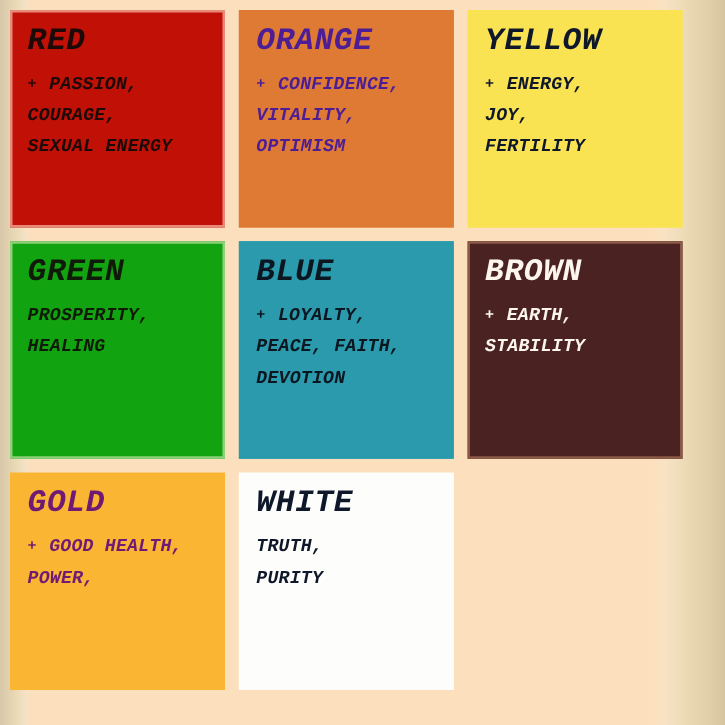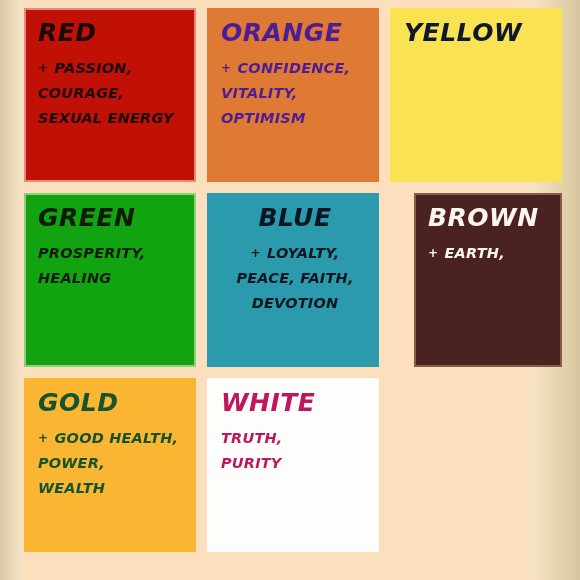--- a/index.html
+++ b/index.html
@@ -29,29 +29,30 @@
       #d8c7a8 0%, #e3d2b0 30%, #ecdcba 62%, #f6e2c6 88%, #fce0be 100%);
   }
   .edge-right {
     right: 0;
     width: 58px;
     background: linear-gradient(to left,
       #d6c49f 0%, #e0cfa9 22%, #ecd9b4 52%, #f7e3c4 82%, #fce0be 100%);
   }
   .grid {
     position: absolute;
-    left: 24px;
+    left: 8px;
     top: 8px;
     width: 498px;
     height: 560px;
     display: grid;
     grid-template-columns: repeat(3, 172px);
     grid-template-rows: repeat(3, 174px);
     column-gap: 11px;
     row-gap: 11px;
+    font-family: Liberation Mono, monospace;
   }
   .cell {
     position: relative;
     padding: 12px 10px 0 14px;
     box-sizing: border-box;
     overflow: hidden;
   }
   .cell-title {
     font-size: 25px;
     font-weight: bold;
@@ -97,51 +98,56 @@
       <div class="cell" style="background: rgb(223, 122, 52); color: #4c1d95; box-shadow: rgb(223, 122, 52) 0px 0px 0px 2px inset;">
         <div class="cell-title">ORANGE</div>
         <div class="cell-list">
           <span class="ln"><span class="plus">+</span> <span>CONFIDENCE,</span></span>
           <span class="ln"><span>VITALITY,</span></span>
           <span class="ln"><span>OPTIMISM</span></span>
         </div>
       </div>
       <div class="cell" style="background: rgb(250, 227, 82); color: #0f172a; box-shadow: rgb(250, 227, 82) 0px 0px 0px 2px inset;">
         <div class="cell-title">YELLOW</div>
+        <div class="cell-list">
+          <span class="ln"><span class="plus">+</span> <span>ENERGY,</span></span>
+          <span class="ln"><span>JOY,</span></span>
+          <span class="ln"><span>FERTILITY</span></span>
+        </div>
       </div>
       <div class="cell" style="background: rgb(18, 163, 16); color: rgb(16, 26, 8); box-shadow: rgb(143, 208, 122) 0px 0px 0px 2px inset;">
         <div class="cell-title">GREEN</div>
         <div class="cell-list">
           <span class="ln"><span>PROSPERITY,</span></span>
           <span class="ln"><span>HEALING</span></span>
         </div>
       </div>
-      <div class="cell" style="background: rgb(42, 154, 172); color: rgb(11, 22, 32); box-shadow: rgb(42, 154, 172) 0px 0px 0px 2px inset; text-align: center;">
+      <div class="cell" style="background: rgb(42, 154, 172); color: rgb(11, 22, 32); box-shadow: rgb(42, 154, 172) 0px 0px 0px 2px inset;">
         <div class="cell-title">BLUE</div>
         <div class="cell-list">
           <span class="ln"><span class="plus">+</span> <span>LOYALTY,</span></span>
           <span class="ln"><span>PEACE, FAITH,</span></span>
           <span class="ln"><span>DEVOTION</span></span>
         </div>
       </div>
-      <div class="cell" style="background: rgb(74, 34, 34); color: rgb(253, 246, 238); box-shadow: rgb(138, 90, 70) 0px 0px 0px 2px inset; margin-left: 24px;">
+      <div class="cell" style="background: rgb(74, 34, 34); color: rgb(253, 246, 238); box-shadow: rgb(138, 90, 70) 0px 0px 0px 2px inset;">
         <div class="cell-title">BROWN</div>
         <div class="cell-list">
           <span class="ln"><span class="plus">+</span> <span>EARTH,</span></span>
+          <span class="ln"><span>STABILITY</span></span>
         </div>
       </div>
-      <div class="cell" style="background: rgb(250, 181, 51); color: #14532d; box-shadow: rgb(250, 181, 51) 0px 0px 0px 2px inset;">
+      <div class="cell" style="background: rgb(250, 181, 51); color: #701a75; box-shadow: rgb(250, 181, 51) 0px 0px 0px 2px inset;">
         <div class="cell-title">GOLD</div>
         <div class="cell-list">
           <span class="ln"><span class="plus">+</span> <span>GOOD HEALTH,</span></span>
           <span class="ln"><span>POWER,</span></span>
-          <span class="ln"><span>WEALTH</span></span>
         </div>
       </div>
-      <div class="cell" style="background: rgb(253, 253, 251); color: #be185d; box-shadow: rgb(253, 253, 251) 0px 0px 0px 2px inset;">
+      <div class="cell" style="background: rgb(253, 253, 251); color: #0f172a; box-shadow: rgb(253, 253, 251) 0px 0px 0px 2px inset;">
         <div class="cell-title">WHITE</div>
         <div class="cell-list">
           <span class="ln"><span>TRUTH,</span></span>
           <span class="ln"><span>PURITY</span></span>
         </div>
       </div>
     </div>
 </div>
 
 </body></html>

